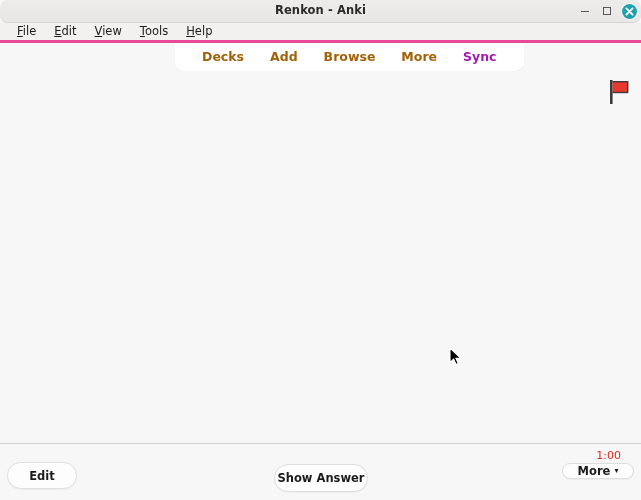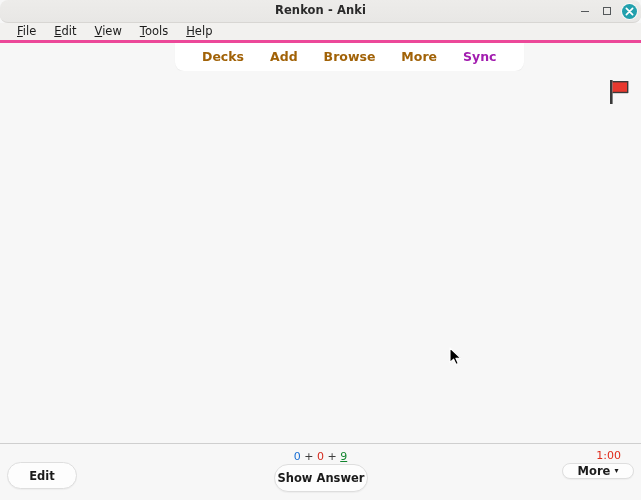--- a/index.html
+++ b/index.html
@@ -299,23 +299,20 @@
       <path d="M4.6 12.8 H20 V14.2 H4.6 Z" fill="#3a3a3a"></path>
       <path d="M19 2 H20.4 V14 H19 Z" fill="#3a3a3a"></path>
     </svg>
 
     <svg class="cursor" viewBox="0 0 14 20">
       <path d="M1 1 L1 15.5 L4.6 12.2 L7.1 17.6 L9.3 16.5 L6.9 11.3 L11.6 11.1 Z" fill="#000000" stroke="#ffffff" stroke-width="1.1" stroke-linejoin="round"></path>
     </svg>
   </div>
 
   <div class="bottombar">
-    <div class="counts">
-      <span class="cnt-new">0</span><span class="cnt-plus"> + </span><span class="cnt-lrn">0</span><span class="cnt-plus"> + </span><span class="cnt-rev">9</span>
-    </div>
     <div class="timer">1:00</div>
 
     <div class="btn btn-edit">Edit</div>
     <div class="btn btn-show">Show Answer</div>
     <div class="btn btn-more">
       <span>More</span>
       <span class="caret">▾</span>
     </div>
   </div>
 

